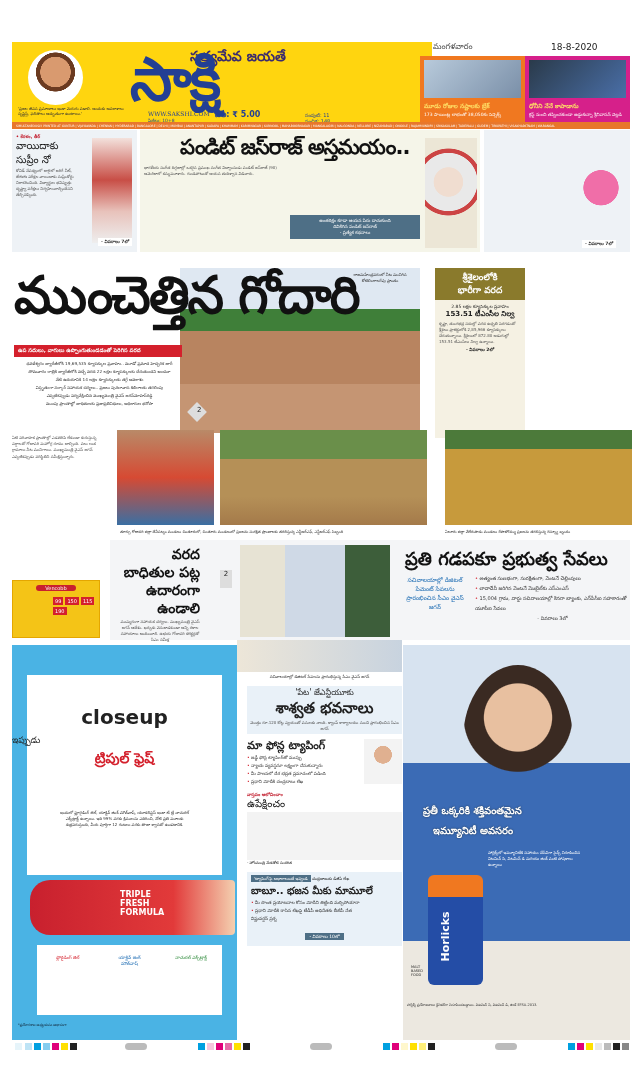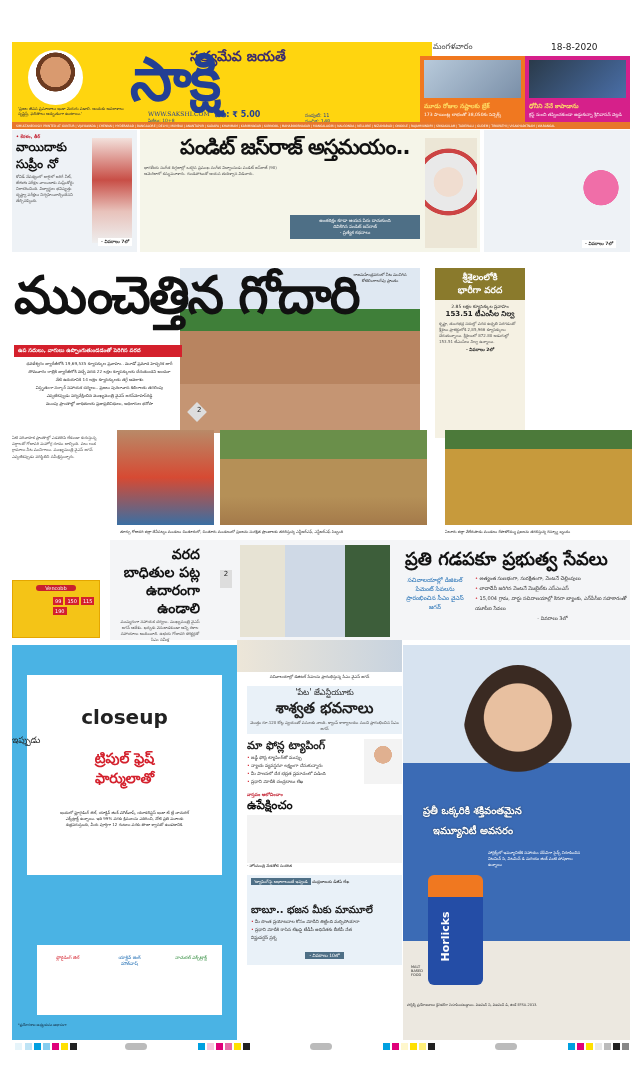--- a/index.html
+++ b/index.html
@@ -17,21 +17,21 @@
 .date{left:551px;top:42px;font-size:9px;color:#222}
 .teaser1{left:420px;top:56px;width:105px;height:66px;background:#f07820}
 .teaser1 .img{margin:4px;height:38px;background:linear-gradient(135deg,#b8cadb,#7a8fa8)}
 .teaser2{left:525px;top:56px;width:105px;height:66px;background:#d6208a}
 .teaser2 .img{margin:4px;height:38px;background:linear-gradient(135deg,#2a3a4a,#4a6fa8)}
 .teaser-title{font-size:6px;color:#ffe066;padding:0 4px;font-weight:bold}
 .teaser-sub{font-size:4.5px;color:#fff;padding:1px 4px}
 .editions{left:12px;top:122px;width:618px;height:7px;background:#e8772b;font-size:3px;color:#fff;white-space:nowrap;overflow:hidden;padding:2px 4px}
 .band{top:130px;height:122px;background:#eef2f6}
 .kicker{font-size:4.5px;color:#c21e2e;font-weight:bold}
-.hd{font-size:12px;font-weight:bold;color:#111}
+.hd{font-size:10px;font-weight:normal;color:#111}
 .body{font-size:4px;line-height:6px;color:#555}
 .more{font-size:4.5px;font-weight:bold;background:#fff;padding:1px 3px;display:inline-block;color:#333}
 .court{background:linear-gradient(#f3e1dc,#c84e46 40%,#e8c2bb 70%,#eee);}
 .jasraj-hd{font-size:21px;font-weight:bold;color:#111;letter-spacing:-1px}
 .jasraj-img{background:radial-gradient(circle at 45% 40%,#f0ddd0 0 20%,#e9e9e9 21% 40%,#c44 41% 46%,#ece6d6 47%)}
 .quote{background:#4e6f86;color:#fff;font-size:4.5px;text-align:center;padding:3px}
 .virus{background:radial-gradient(circle at 50% 45%,#f06ea8 0 30%,transparent 31%)}
 .godari{left:14px;top:265px;font-size:52px;font-weight:bold;color:#111;letter-spacing:-2px;font-family:"DejaVu Sans",sans-serif}
 .flood-img{left:180px;top:268px;width:240px;height:165px;background:linear-gradient(#dfe8f2 0 25%,#3f7f39 25% 38%,#b88460 38% 70%,#c59573 70%)}
 .sub-red{left:14px;top:345px;width:168px;height:12px;background:#d4202c;color:#fff;font-size:5.5px;padding:2px 4px;font-weight:bold}
@@ -166,22 +166,24 @@
     <span style="background:#d4202c;color:#fff;font-size:5px;padding:1px 2px">115</span>
     <span style="background:#d4202c;color:#fff;font-size:5px;padding:1px 2px">190</span>
   </div>
 </div>
 
 <div class="abs ad-closeup">
   <div class="abs paper" style="left:15px;top:30px;width:195px;height:200px"></div>
   <div class="abs" style="left:0;width:225px;top:60px;text-align:center;font-size:20px;font-weight:bold;color:#222">closeup</div>
   <div class="abs" style="left:0;width:225px;top:90px;font-size:9px">ఇప్పుడు</div>
   <div class="abs" style="left:0;width:225px;top:105px;text-align:center;font-size:14px;color:#d4202c;font-weight:bold">ట్రిపుల్ ఫ్రెష్</div>
-  <div class="abs" style="left:0;width:225px;top:125px;text-align:center;font-size:14px;color:#d4202c;font-weight:bold">ఫార్ములాతో</div>
   <div class="abs body" style="left:45px;top:165px;width:135px;text-align:center;color:#333">ఇందులో ఫ్లూరైడింగ్ జెల్, యాక్టివ్ జింక్ మౌత్‌వాష్, యూకలిప్టస్ ఇంకా టీ ట్రీ నాచురల్ ఎక్స్‌ట్రాక్ట్ ఉన్నాయి. ఇది 99% వరకు క్రిములను ఎదిరించి, నోటి ప్రతి మూలకు శుభ్రపరుస్తుంది, మీరు పూర్తిగా 12 గంటలు వరకు తాజా శ్వాసతో ఉండటానికి.</div>
+  <div class="abs" style="left:18px;top:235px;width:205px;height:55px;background:linear-gradient(90deg,#c8202e,#e23a3a 70%,#f4d0b0);border-radius:20px 4px 4px 20px">
+    <div style="position:absolute;left:90px;top:10px;font-size:8px;color:#fff;font-weight:bold;width:60px">TRIPLE FRESH FORMULA</div>
+  </div>
   <div class="abs paper" style="left:25px;top:300px;width:185px;height:70px;display:flex;justify-content:space-around;padding-top:10px">
     <span style="font-size:4.5px;width:40px;text-align:center;color:#d4202c">ఫ్లోరైడింగ్ జెల్</span>
     <span style="font-size:4.5px;width:40px;text-align:center;color:#1d6cb3">యాక్టివ్ జింక్ మౌత్‌వాష్</span>
     <span style="font-size:4.5px;width:40px;text-align:center;color:#2d8a3a">నాచురల్ ఎక్స్‌ట్రాక్ట్</span>
   </div>
   <div class="abs" style="left:6px;top:378px;font-size:3.5px;color:#123">*ప్రయోగశాల అధ్యయనం ఆధారంగా</div>
 </div>
 
 <div class="abs mid-col">
   <div style="height:32px;background:linear-gradient(90deg,#ede6d8,#c8d3df)"></div>
@@ -206,21 +208,21 @@
   <div style="display:flex;padding:6px 0 0 10px;gap:4px">
     <div style="flex:1">
       <div class="kicker">వాస్తవం ఆలోచించాం</div>
       <div class="hd">ఉపేక్షించం</div>
       <div style="height:48px;background:#f3f3f3"></div>
       <div style="font-size:3.8px">- హోంమంత్రి మేకతోటి సుచరిత</div>
     </div>
   </div>
   <div class="blue-box" style="margin:6px 0 0 10px;padding:4px">
     <div style="font-size:4px"><span style="background:#4e6f86;color:#fff;padding:1px 3px">'ట్యాపింగ్‌'పై ఆధారాలుంటే ఇవ్వండి</span> <span>చంద్రబాబుకు డీజీపీ లేఖ</span></div>
-    <div style="font-size:10px;font-weight:bold;margin-top:19px">బాబూ.. భజన మీకు మామూలే</div>
+    <div style="font-size:10px;font-weight:bold;margin-top:3px">బాబూ.. భజన మీకు మామూలే</div>
     <div class="pt-list" style="font-size:4.5px;line-height:8px;width:110px">
       <div><span class="dot">• </span><span>మీ సొంత ప్రయోజనాల కోసం మోదీని తిట్టింది మర్చిపోయారా</span></div>
       <div><span class="dot">• </span><span>ప్రధాని మోదీకి రాసిన లేఖపై టీడీపీ అధినేతకు బీజేపీ నేత విష్ణువర్ధన్ ప్రశ్న</span></div>
     </div>
     <div style="text-align:center"><span style="background:#4e6f86;color:#fff;font-size:4.5px;padding:1px 4px">- వివరాలు 10లో</span></div>
   </div>
 </div>
 
 <div class="abs ad-horlicks">
   <div class="abs" style="left:60px;top:20px;width:110px;height:150px;border-radius:50% 50% 40% 40%;background:radial-gradient(circle at 50% 35%,#e8c0a0 0 30%,#3a2a22 31% 48%,transparent 49%)"></div>

